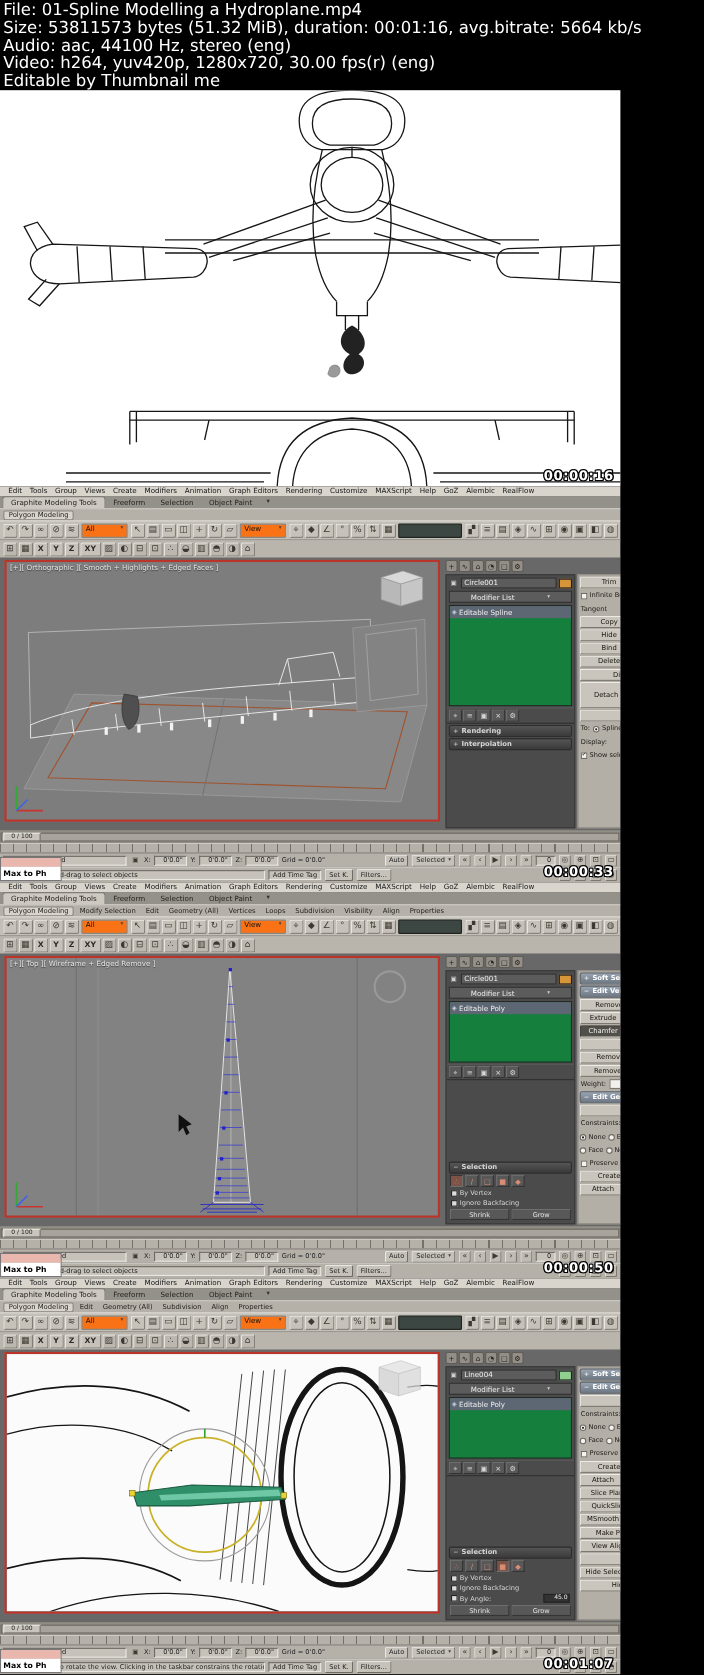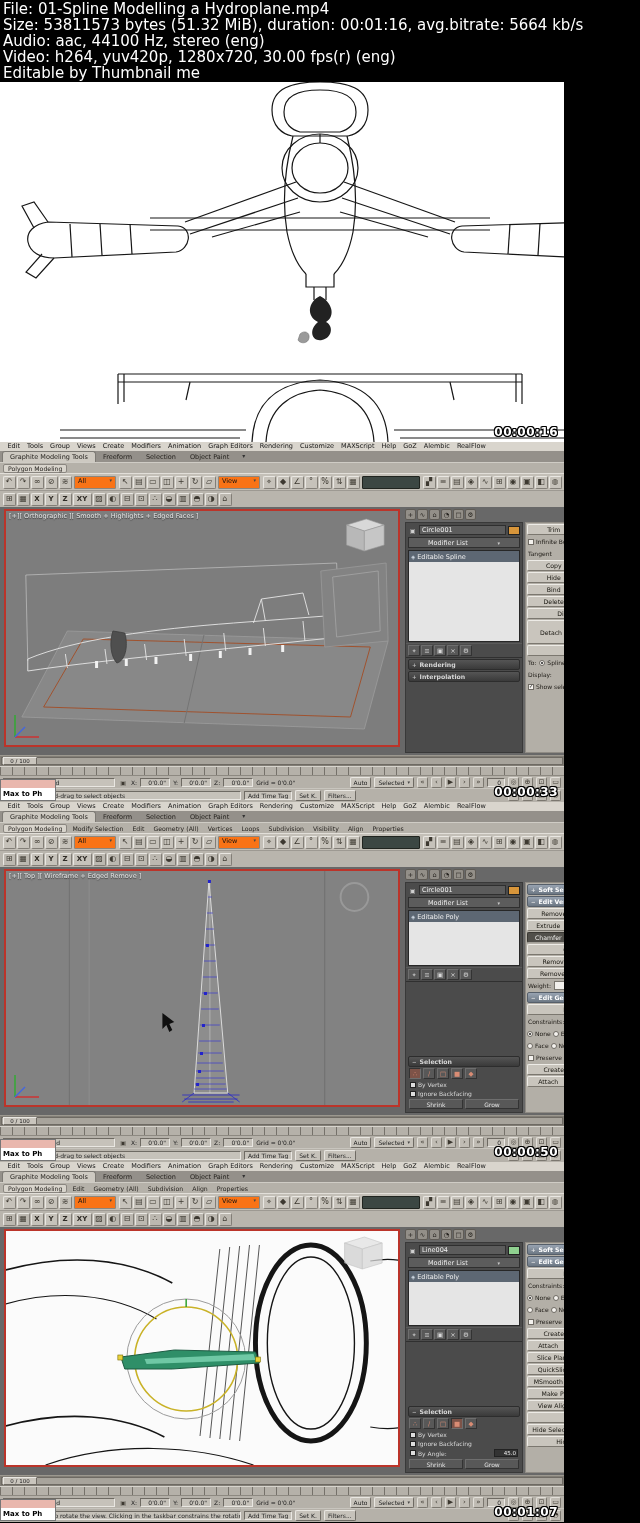--- a/index.html
+++ b/index.html
@@ -40,21 +40,21 @@
 .cmdtabs{position:absolute;left:405px;top:2px;display:flex;gap:1px}
 .ctab{width:11px;height:11px;display:flex;align-items:center;justify-content:center;font-size:6.5px;color:#24211d;background:#938f88;border:1px solid #5f5b55;border-radius:2px}
 .darkcol{position:absolute;left:405px;top:15px;width:118px;bottom:2px;background:#4b4b4b;border:1px solid #393939;display:flex;flex-direction:column;overflow:hidden}
 .lightcol{position:absolute;left:525px;top:15px;width:113px;bottom:2px;background:#b3afa7;border:1px solid #8f8b84;padding:1px;display:flex;flex-direction:column;gap:1px;overflow:hidden}
 .objname{display:flex;align-items:center;gap:2px;padding:2px 2px 1px;flex:none}
 .nameicon{width:9px;height:9px;font-size:6px;color:#cfcfcf;display:flex;align-items:center;justify-content:center;flex:none}
 .namefield{flex:1;height:10px;background:#5c5c5c;border:1px solid #2f2f2f;color:#f0f0f0;font-size:6.5px;display:flex;align-items:center;padding:0 2px;overflow:hidden}
 .swatch{width:12px;height:9px;border:1px solid #222;flex:none}
 .modlist{margin:1px 2px;height:11px;background:#5c5c5c;border:1px solid #2f2f2f;color:#ececec;font-size:6.5px;display:flex;align-items:center;padding:0 19px;flex:none}
 .modlist .ddarrow{color:#ccc}
-.stackbox{margin:1px 2px;background:#e5e5e5;border:1px solid #272727;flex:none}
+.stackbox{margin:1px 2px;background:#15803d;border:1px solid #272727;flex:none}
 .stackbox.tall{height:92px}
 .stackbox.short{height:56px}
 .stackrow{height:11px;display:flex;align-items:center;gap:2px;padding:0 2px;color:#eee;font-size:6.5px;white-space:nowrap;overflow:hidden}
 .stackrow.active{background:#5d6773}
 .stackicon{font-size:5.5px;color:#cfd8e2}
 .sops{display:flex;gap:1px;padding:1px 2px;border-top:1px solid #5a5a5a;border-bottom:1px solid #303030;flex:none}
 .sop{width:12px;height:11px;display:flex;align-items:center;justify-content:center;font-size:6.5px;color:#d8d8d8;background:#585858;border:1px solid;border-color:#6e6e6e #333 #333 #6e6e6e;border-radius:1px}
 .dhdr{height:11px;margin:1px 2px 0;background:linear-gradient(#555,#3a3a3a);border:1px solid #2d2d2d;color:#d6d6d6;font-size:6.2px;font-weight:bold;display:flex;align-items:center;gap:3px;padding:0 3px;border-radius:2px;flex:none;white-space:nowrap;overflow:hidden}
 .pm{font-size:5.5px;color:#bbb}
 .selblock{margin-top:auto;padding-bottom:2px;flex:none}

